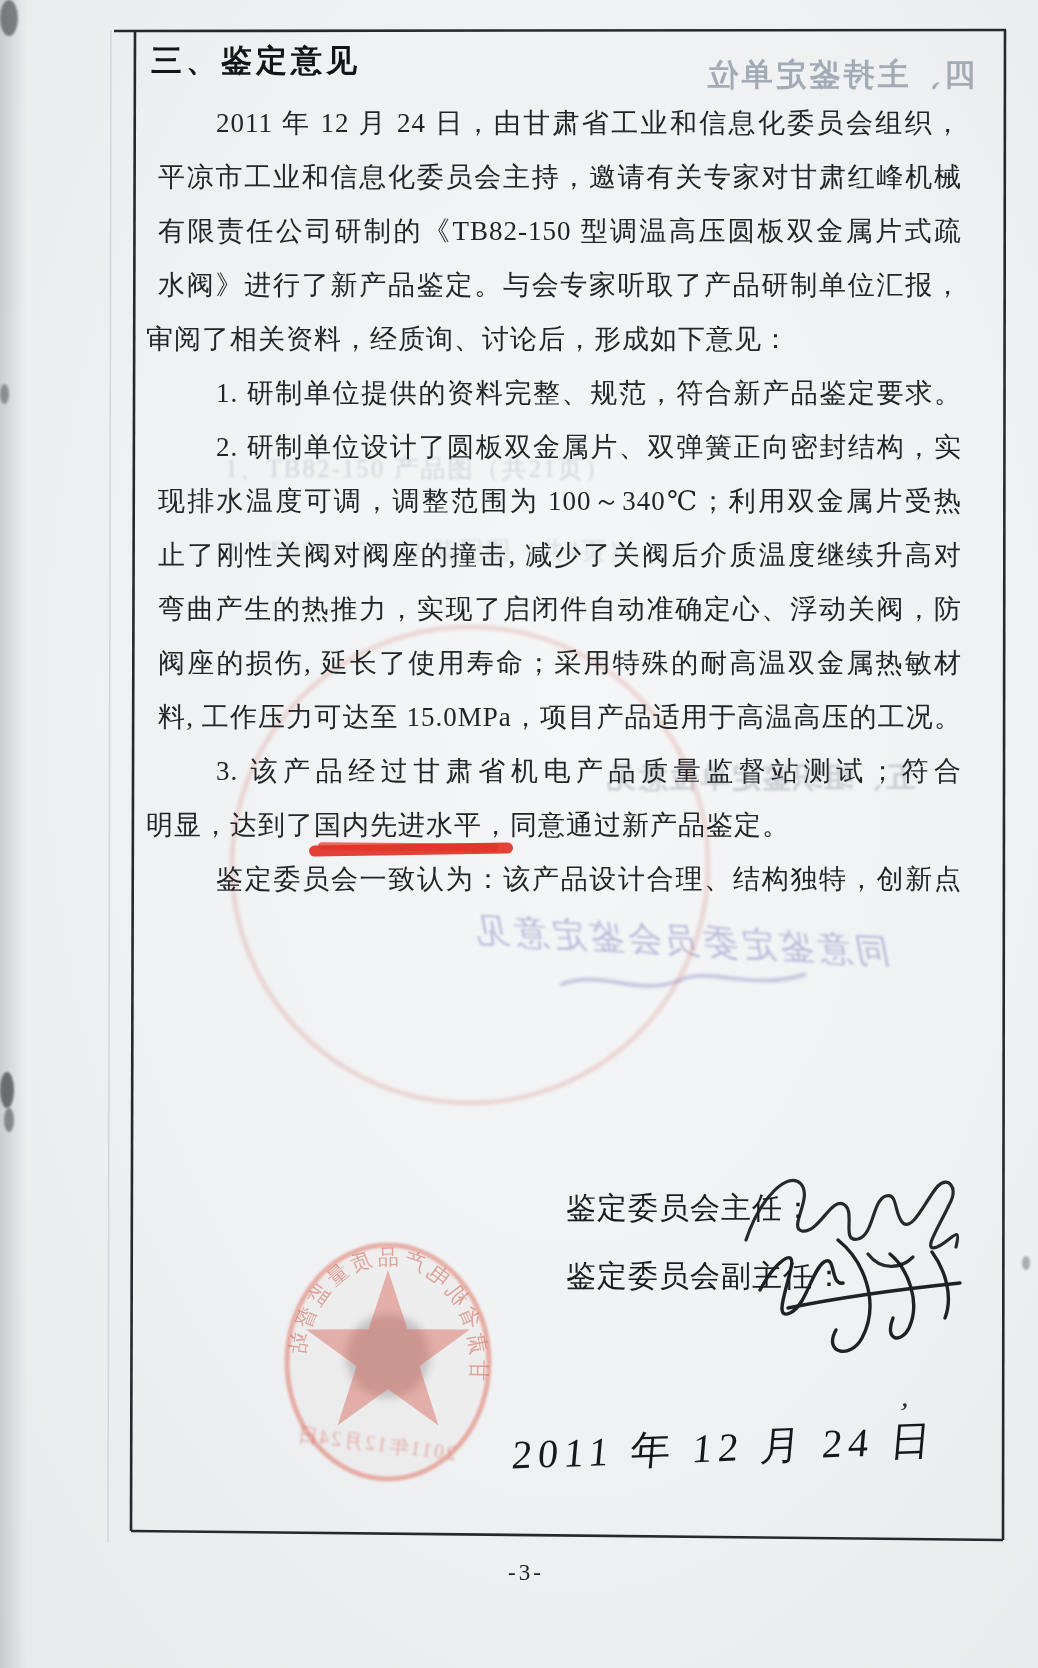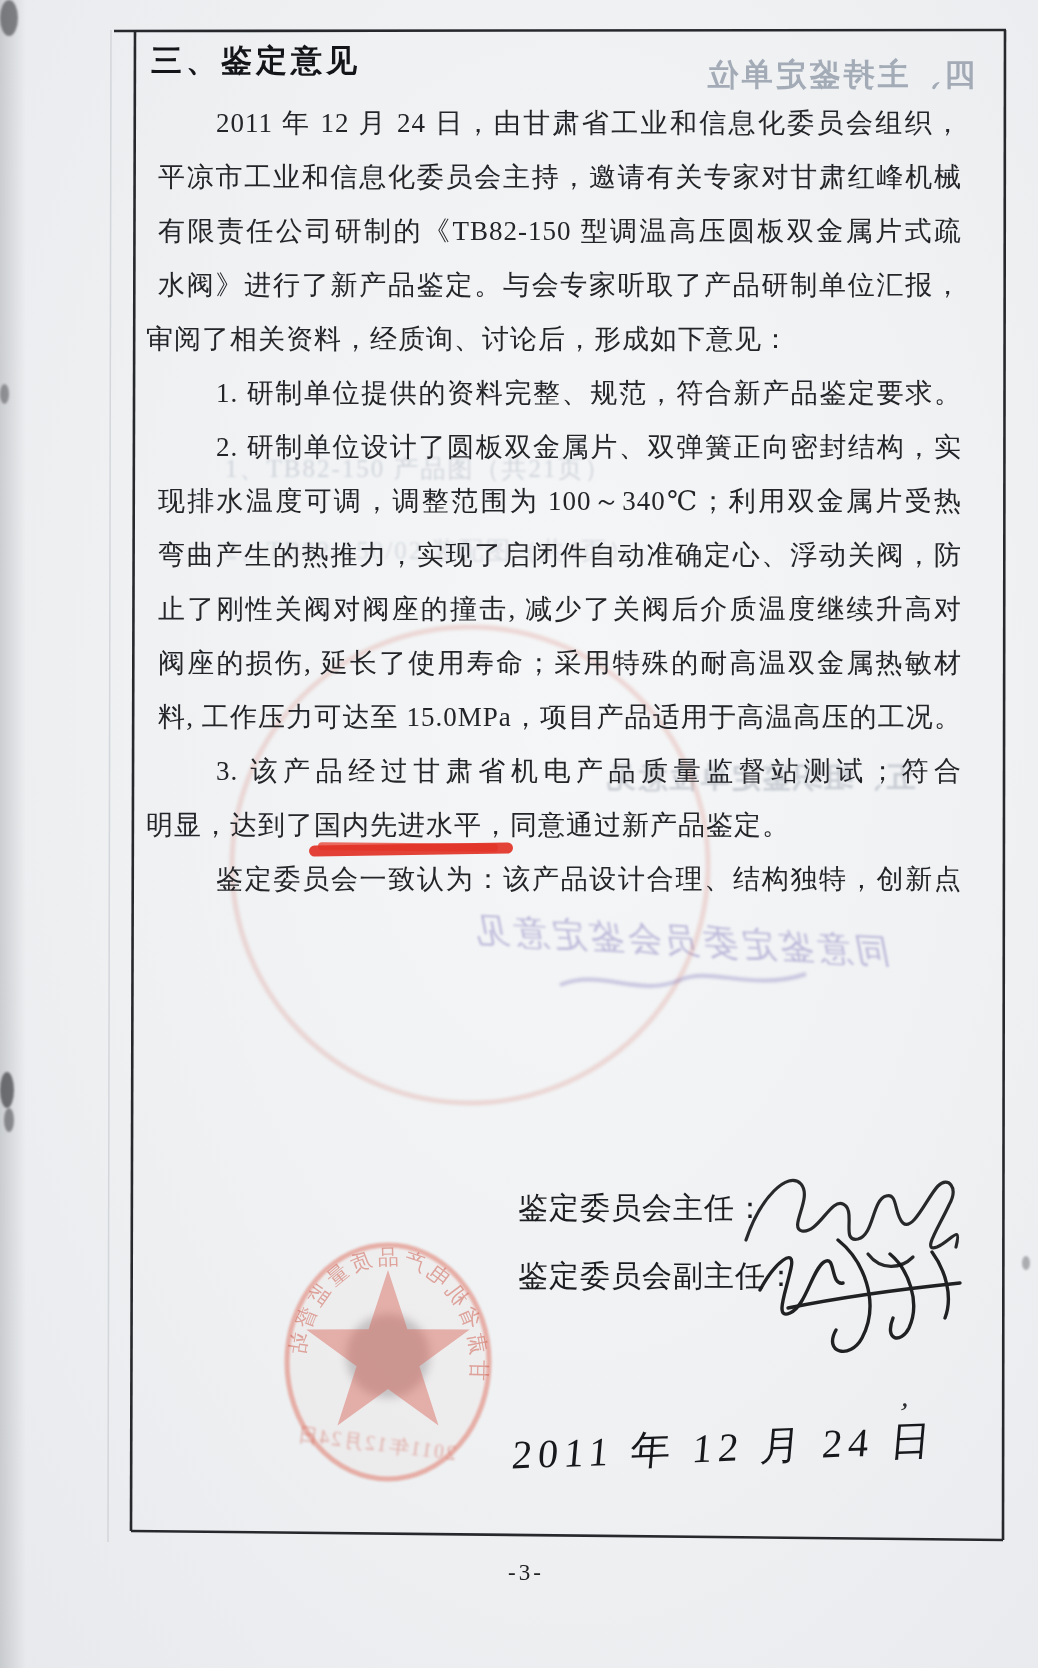--- a/index.html
+++ b/index.html
@@ -22,21 +22,21 @@
   .body{position:absolute;left:146px;top:96px;width:816px;color:#242528;}
   .ln{position:relative;height:54px;line-height:54px;font-size:27px;letter-spacing:1px;white-space:nowrap;}
   .jst{white-space:normal;text-align:justify;text-align-last:justify;margin-left:12px;}
   .ind{text-indent:58px;}
   .redmark{position:relative;}
   .redmark::after{content:"";position:absolute;left:-5px;right:-3px;bottom:-15px;height:11px;
     background:#e23226;border-radius:6px;transform:rotate(-0.9deg);opacity:.92;}
   .redmark::before{content:"";position:absolute;left:4px;right:12px;bottom:-11px;height:8px;
     background:#e8473a;border-radius:5px;transform:rotate(0.5deg);opacity:.8;}
   
-  .siglabel{position:absolute;font-size:30px;letter-spacing:1px;color:#1c1d20;}
+  .siglabel{position:absolute;font-size:30px;letter-spacing:1px;color:#1c1d20;margin-left:48px;}
   .datewrit{position:absolute;left:512px;top:1420px;font-size:40px;color:#17181b;
     letter-spacing:6px;transform:rotate(-2deg) skewX(-7deg);}
   .pagenum{position:absolute;left:90px;top:1560px;width:872px;text-align:center;
     font-size:23px;letter-spacing:3px;color:#222;}
   .apos{position:absolute;left:898px;top:1396px;font-size:30px;color:#2d2e31;transform:rotate(12deg);}
   
   .ghost{position:absolute;pointer-events:none;}
   .mirror{transform:scaleX(-1);}
   .bt-head-tr{left:640px;top:54px;width:336px;font-size:31px;font-weight:bold;
     color:#8791a0;opacity:.72;letter-spacing:3px;filter:blur(.6px);}
@@ -117,22 +117,22 @@
 
   <div class="body">
     <div class="ln jst ind">2011 年 12 月 24 日，由甘肃省工业和信息化委员会组织，</div>
     <div class="ln jst">平凉市工业和信息化委员会主持，邀请有关专家对甘肃红峰机械</div>
     <div class="ln jst">有限责任公司研制的《TB82-150 型调温高压圆板双金属片式疏</div>
     <div class="ln jst">水阀》进行了新产品鉴定。与会专家听取了产品研制单位汇报，</div>
     <div class="ln">审阅了相关资料，经质询、讨论后，形成如下意见：</div>
     <div class="ln jst ind">1. 研制单位提供的资料完整、规范，符合新产品鉴定要求。</div>
     <div class="ln jst ind">2. 研制单位设计了圆板双金属片、双弹簧正向密封结构，实</div>
     <div class="ln jst">现排水温度可调，调整范围为 100～340℃；利用双金属片受热</div>
+    <div class="ln jst">止了刚性关阀对阀座的撞击, 减少了关阀后介质温度继续升高对</div>
     <div class="ln jst">弯曲产生的热推力，实现了启闭件自动准确定心、浮动关阀，防</div>
-    <div class="ln jst">止了刚性关阀对阀座的撞击, 减少了关阀后介质温度继续升高对</div>
     <div class="ln jst">阀座的损伤, 延长了使用寿命；采用特殊的耐高温双金属热敏材</div>
     <div class="ln jst">料, 工作压力可达至 15.0MPa，项目产品适用于高温高压的工况。</div>
     <div class="ln jst ind">3. 该产品经过甘肃省机电产品质量监督站测试；符合</div>
     <div class="ln">
       <span>明显，达到了</span><span class="redmark">国内先进水平，</span><span>同意通过新产品鉴定。</span>
     </div>
     <div class="ln jst ind">鉴定委员会一致认为：该产品设计合理、结构独特，创新点</div>
   </div>
 
   <div class="siglabel" style="left:518px;top:1188px;">鉴定委员会主任：</div>

